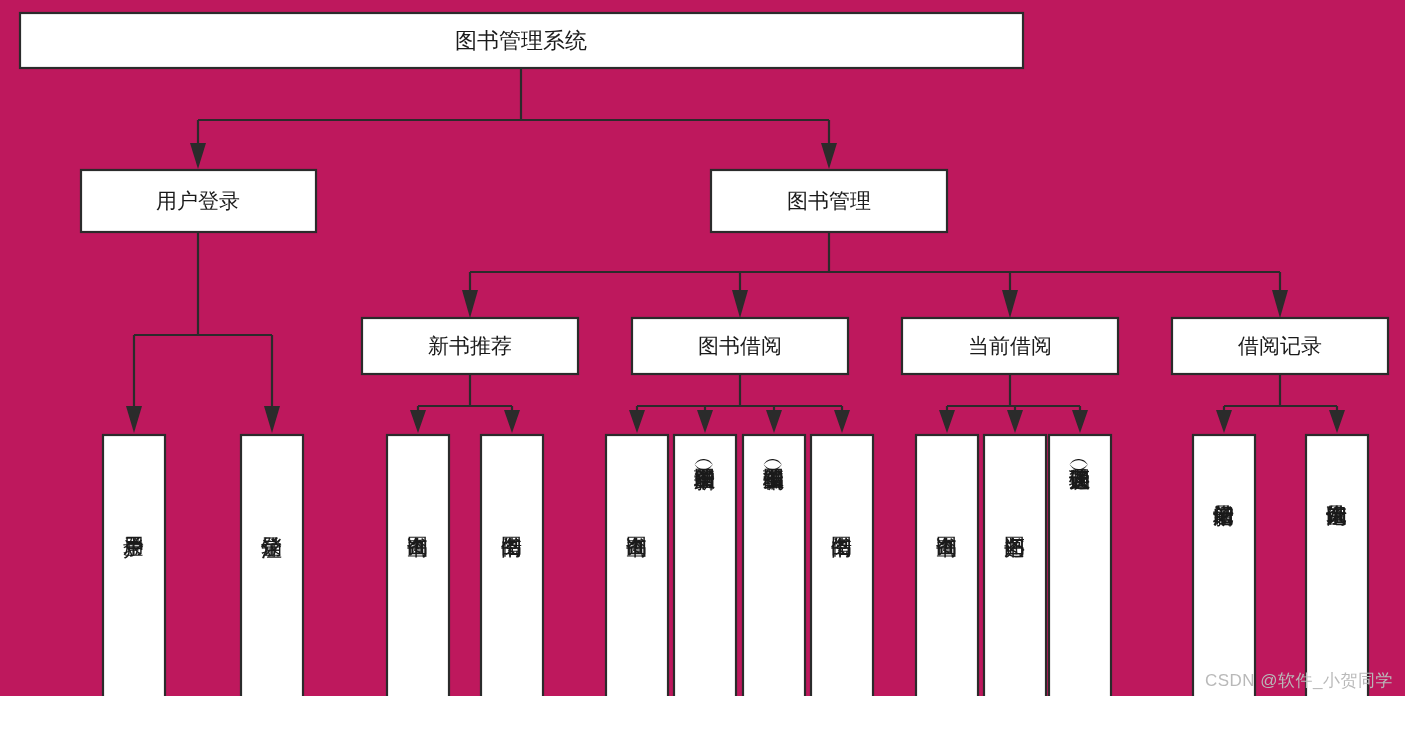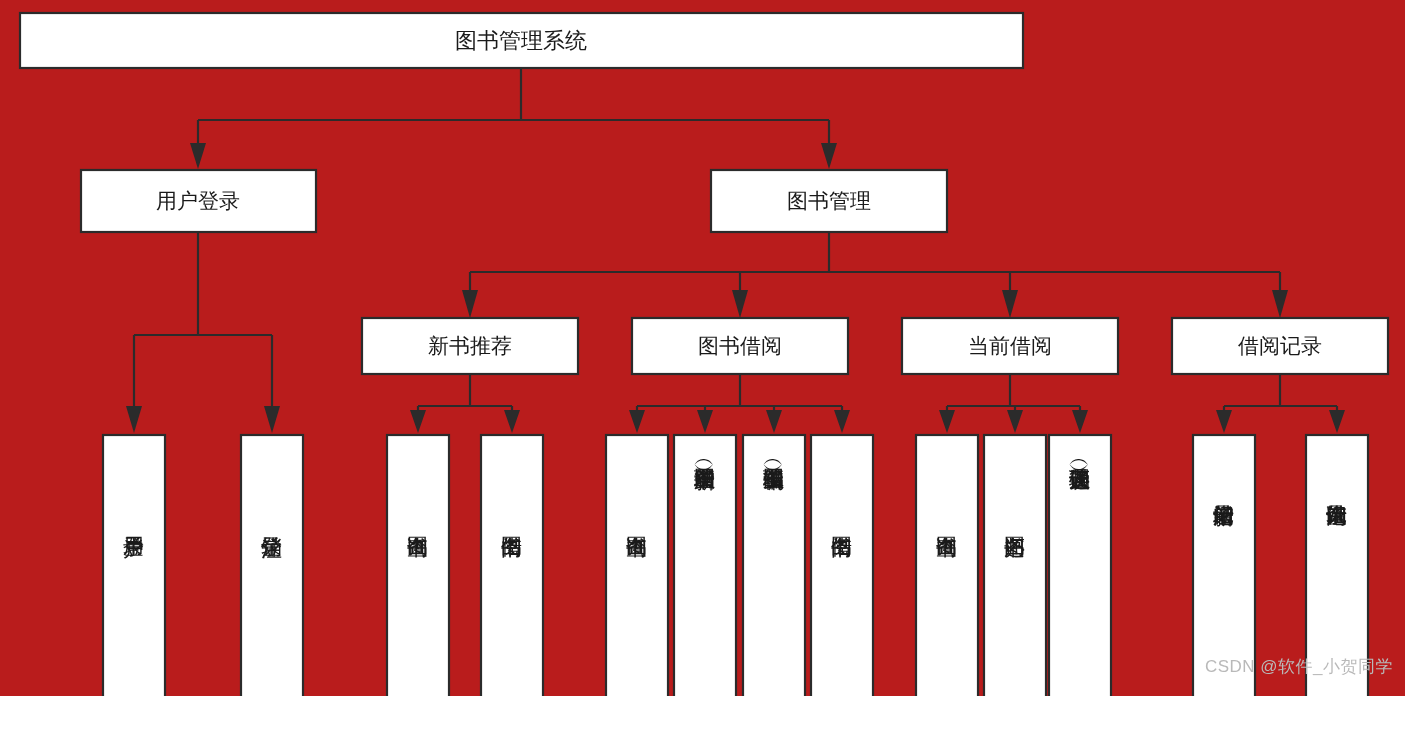--- a/index.html
+++ b/index.html
@@ -8,21 +8,21 @@
     padding: 0;
     background: #ffffff;
   }
   body {
     font-family: "Liberation Sans", "DejaVu Sans", sans-serif;
   }
   #diagram-root {
     position: relative;
     width: 1405px;
     height: 696px;
-    background: #b91c1c;
+    background: #be185d;
     overflow: hidden;
   }
   svg.diagram-canvas {
     position: absolute;
     left: 0;
     top: 0;
     width: 1405px;
     height: 747px;
     display: block;
   }
@@ -54,21 +54,21 @@
   }
   .node-label-vertical {
     font-family: "Liberation Sans", "DejaVu Sans", sans-serif;
     fill: #1a1a1a;
     font-size: 21px;
     text-anchor: middle;
   }
   .watermark {
     position: absolute;
     right: 12px;
-    bottom: 18px;
+    bottom: 4px;
     font-family: "Liberation Sans", "DejaVu Sans", sans-serif;
     font-size: 17px;
     color: #b9b9b9;
     letter-spacing: 0.5px;
     white-space: nowrap;
     user-select: none;
   }
 </style>
 </head>
 <body>

